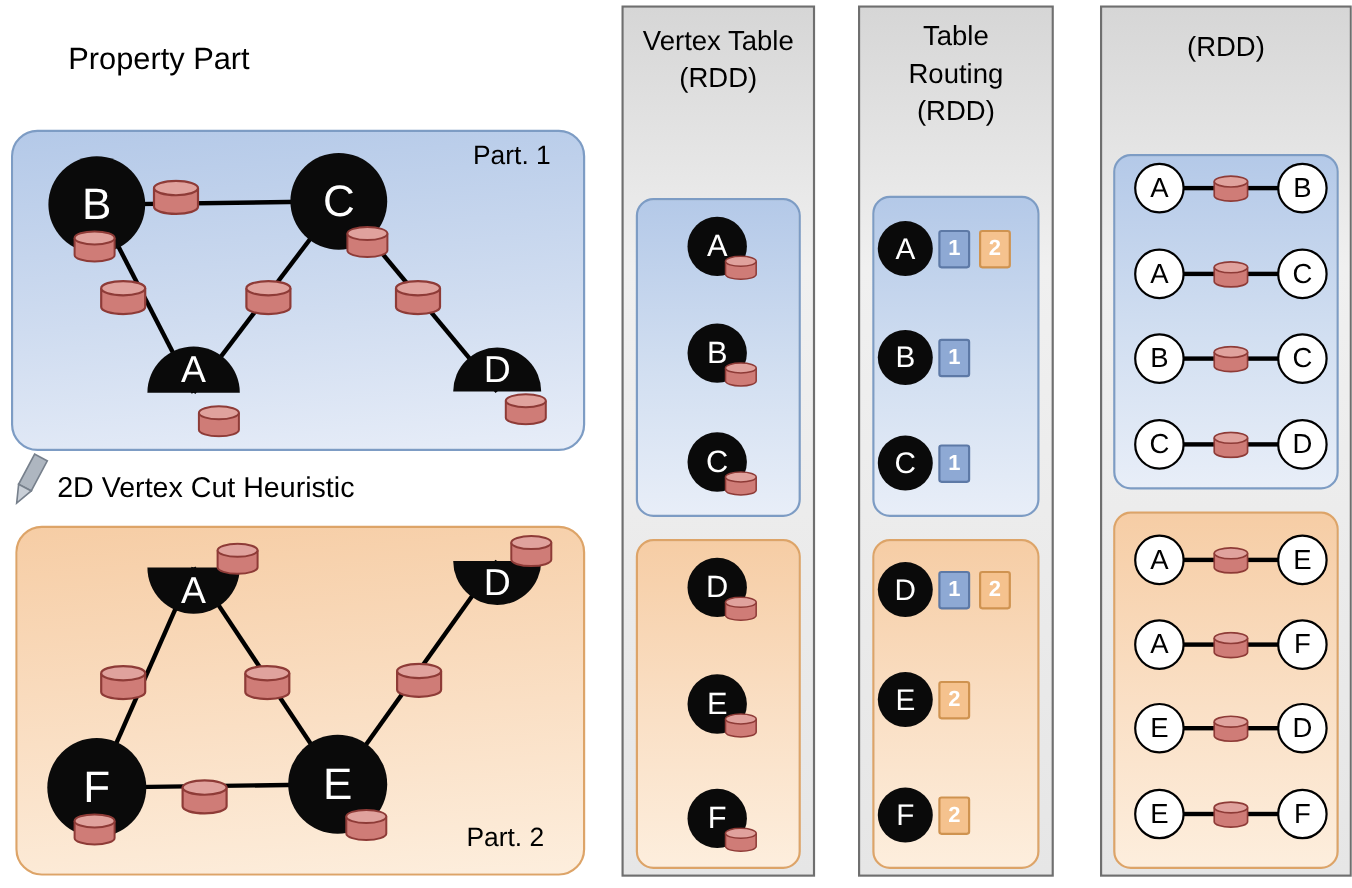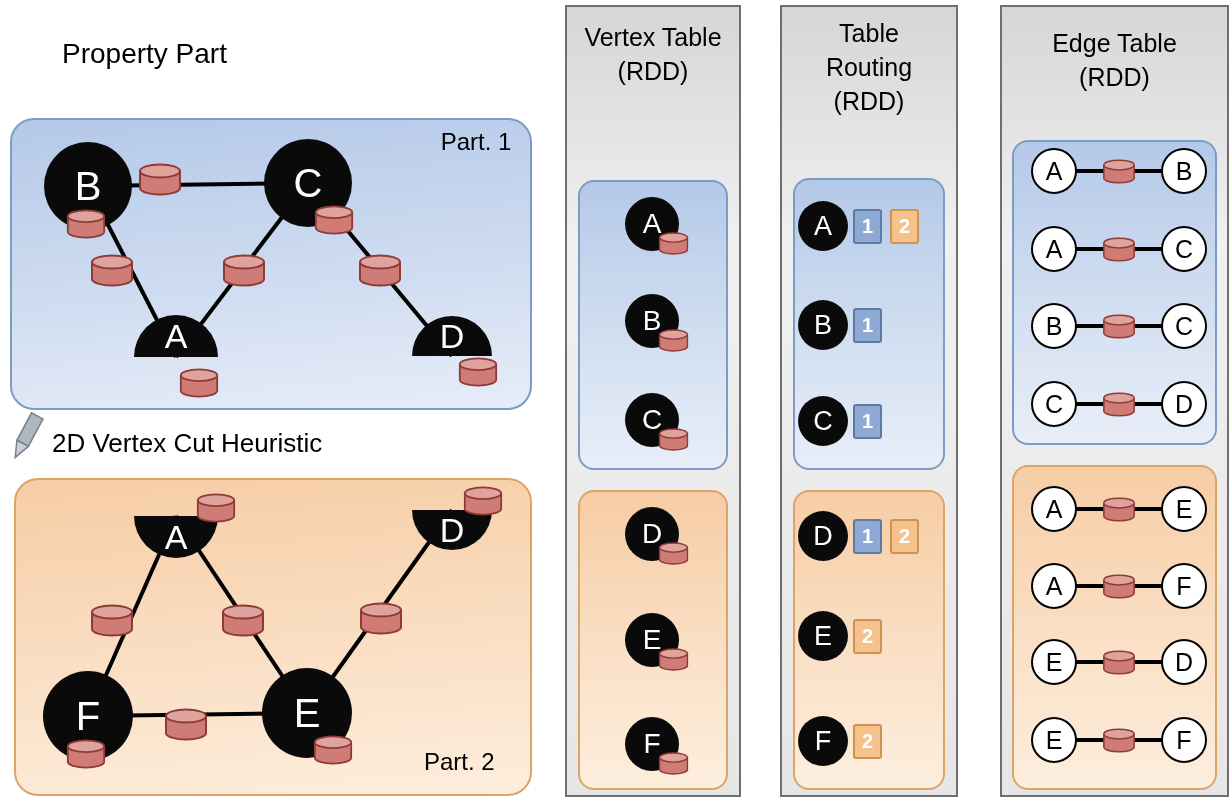--- a/index.html
+++ b/index.html
@@ -6,21 +6,21 @@
   html,body{background:#fff;font-family:"Liberation Sans",sans-serif;color:#000}
   #stage{position:relative;width:1229px;height:807px;background:#fff;overflow:hidden}
   .abs{position:absolute}
 
   
   .pbox{position:absolute;border-radius:24px;z-index:1}
   .pbox.blue{background:linear-gradient(175deg,#b4c9e8 0%,#cfdcf0 55%,#e7edf8 100%);border:2px solid #7d9cc4}
   .pbox.orange{background:linear-gradient(175deg,#f6cda5 0%,#fadfc4 55%,#fdeedd 100%);border:2px solid #dda468}
   #p1box{left:10px;top:118px;width:522px;height:292px}
   #p2box{left:14px;top:478px;width:518px;height:318px}
-  #p1label{left:430px;top:128px;width:92px;text-align:center;font-size:24px;z-index:5}
+  #p1label{left:430px;top:128px;width:92px;text-align:left;font-size:24px;z-index:5}
   #p2label{left:424px;top:748px;width:92px;font-size:24px;z-index:5}
   #diagram-title{left:62px;top:38px;font-size:28px;z-index:5}
   #cutlabel{left:52px;top:428px;font-size:26px;z-index:5}
   #cut-arrow{position:absolute;left:6px;top:408px;width:40px;height:56px;z-index:5}
 
   
   .col{position:absolute;top:5px;height:792px;background:linear-gradient(180deg,#d6d6d6 0%,#f0f0f0 30%,#e6e6e6 100%);border:2px solid #6f6f6f;z-index:1}
   #col-vertex{left:565px;width:176px}
   #col-routing{left:780px;width:178px}
   #col-edge{left:1000px;width:229px}
@@ -80,21 +80,20 @@
   <div class="col-header" id="vt-header">
     <div>Vertex Table</div>
     <div>(RDD)</div>
   </div>
   <div class="col-header" id="rt-header">
     <div>Table</div>
     <div>Routing</div>
     <div>(RDD)</div>
   </div>
   <div class="col-header" id="et-header">
-    <div>Edge Table</div>
     <div>(RDD)</div>
   </div>
 
   <div class="innerbox blue" id="vt-blue"></div>
   <div class="innerbox orange" id="vt-orange"></div>
   <div class="innerbox blue" id="rt-blue"></div>
   <div class="innerbox orange" id="rt-orange"></div>
   <div class="innerbox blue" id="et-blue"></div>
   <div class="innerbox orange" id="et-orange"></div>
 

